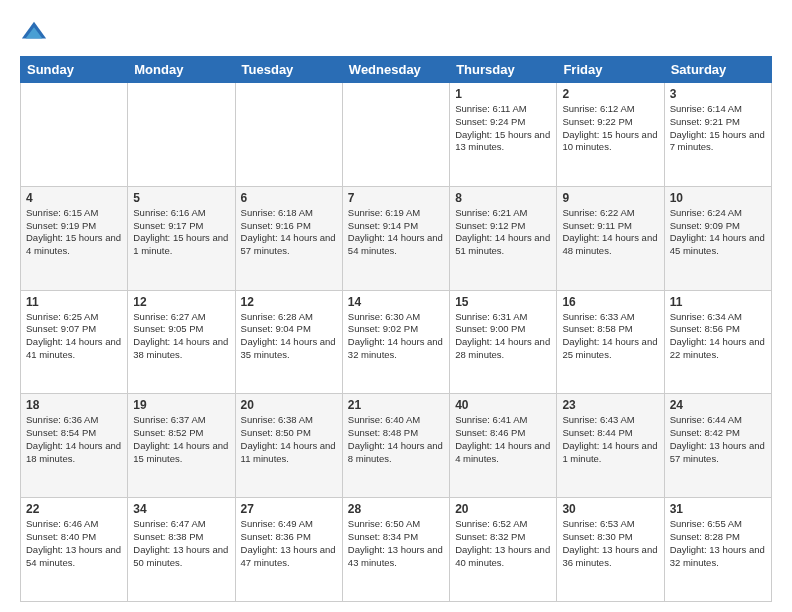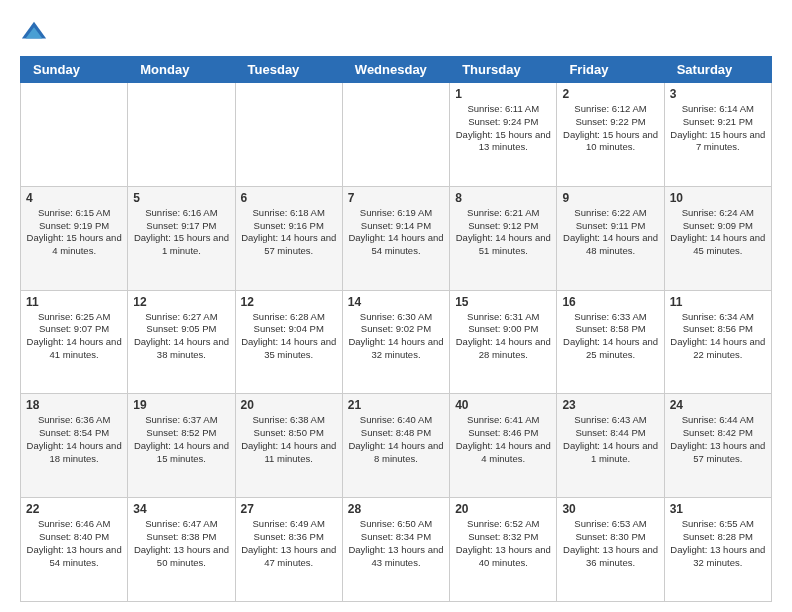--- a/index.html
+++ b/index.html
@@ -63,21 +63,21 @@
       flex: 1;
       border: 1px solid #ccc;
       border-collapse: collapse;
       width: 100%;
       table-layout: fixed;
     }
     .calendar th {
       background: #2a6db5;
       color: #fff;
       text-align: left;
-      padding: 5px 12px;
+      padding: 5px 6px;
       font-size: 13px;
       border: 1px solid #2a6db5;
     }
     .calendar td {
       vertical-align: top;
       padding: 4px 5px;
       border: 1px solid #ccc;
       font-size: 10px;
       color: #333;
       background: #fff;
@@ -87,21 +87,20 @@
     }
     .day-number {
       font-size: 12px;
       font-weight: bold;
       display: block;
       margin-bottom: 2px;
     }
     .day-info {
       line-height: 1.35;
       font-size: 9.5px;
-      text-align: center;
     }
     .empty-cell {
       background: #fff !important;
     }
     
     .week-row-even td { background: #f0f4f8; }
     .week-row-odd td { background: #fff; }
   </style>
 </head>
 <body>

